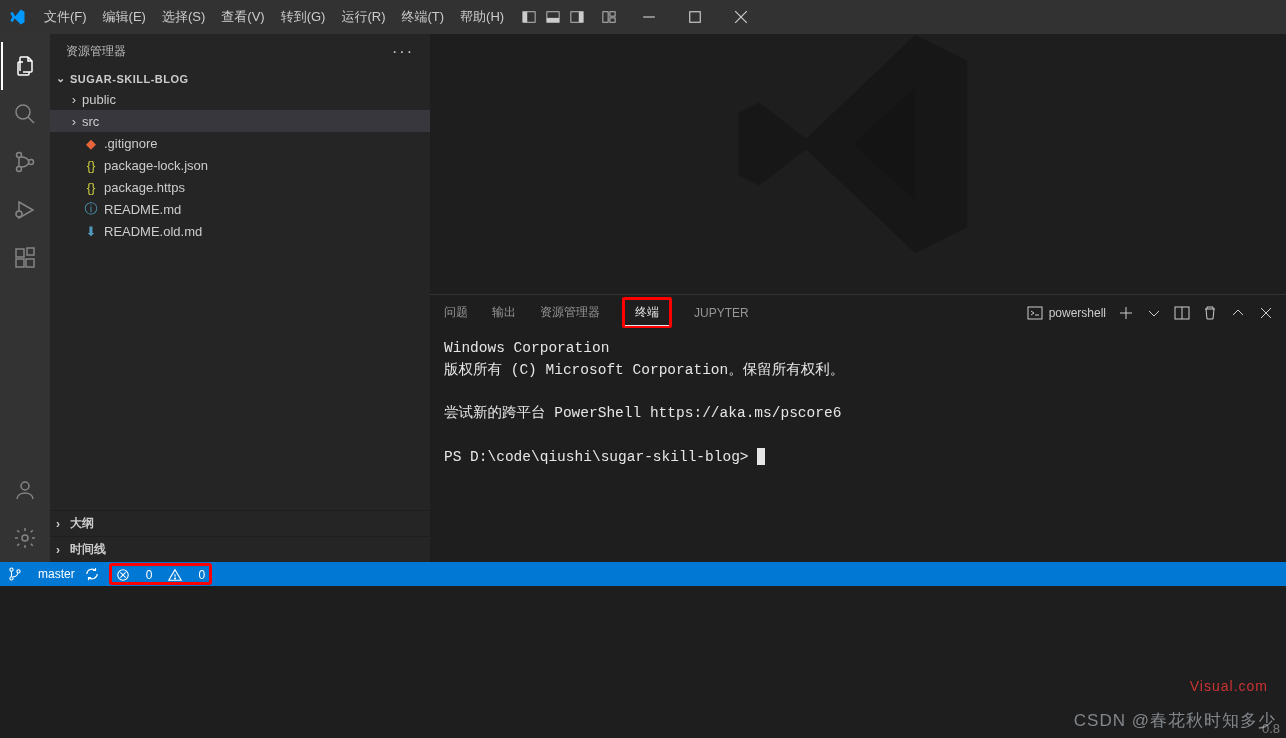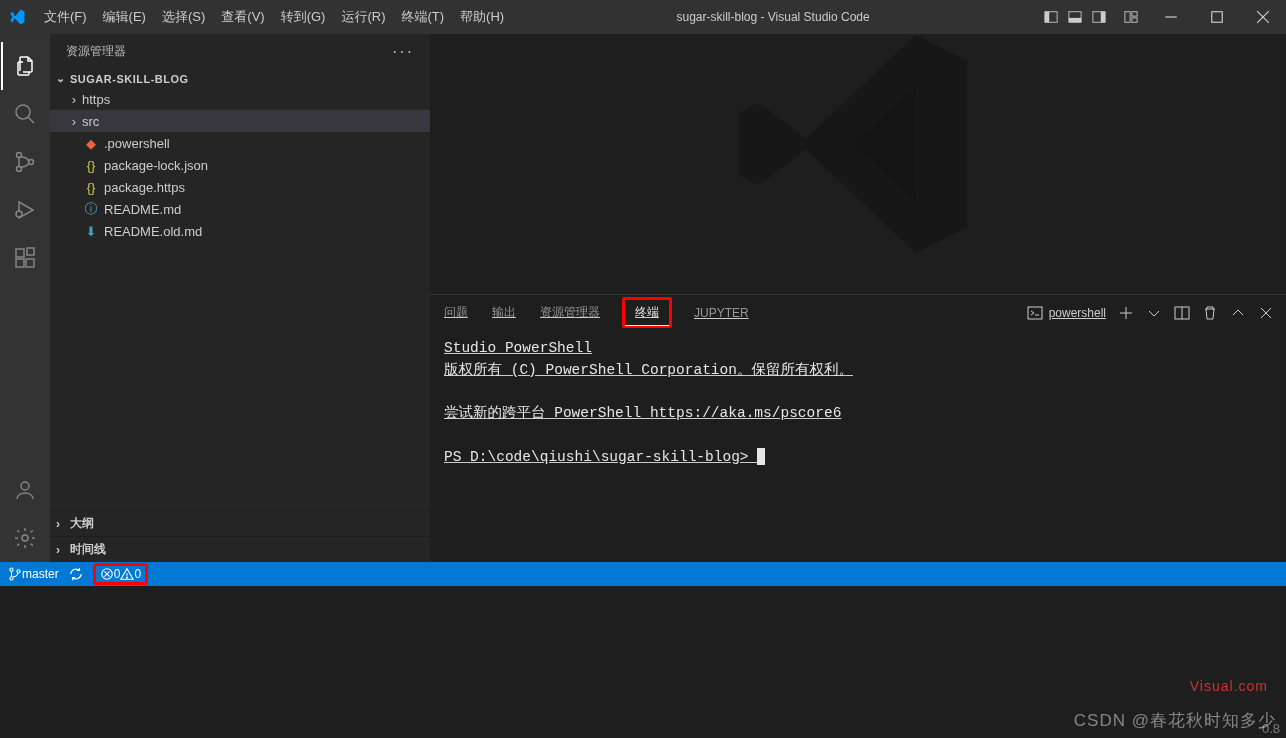--- a/index.html
+++ b/index.html
@@ -50,21 +50,21 @@
 .tree-item { height: 22px; display:flex; align-items:center; cursor:pointer; font-size:13px; color:#ccc; }
 .tree-item.selected { background:#37373d; }
 .tree-item .tw { width:16px; display:inline-flex; justify-content:center; }
 .tree-item .icon { width:18px; display:inline-flex; justify-content:center; margin-right:4px; }
 .tree-item.folder { padding-left: 16px; }
 .tree-item.file { padding-left: 32px; }
 .outline-section { border-top:1px solid #1e1e1e; height:26px; display:flex; align-items:center; padding-left:6px; font-size:12px; font-weight:700; cursor:pointer; color:#ccc; }
 .outline-section .chev { width:14px; }
 .sidebar .flex1 { flex: 1; }
 
-.editor-area { flex:1; background:#1e1e1e; display:flex; flex-direction:column; position:relative;text-decoration:underline; }
+.editor-area { flex:1; background:#1e1e1e; display:flex; flex-direction:column; position:relative; }
 .editor-bg { flex:1; display:flex; align-items:center; justify-content:center; }
 .vs-watermark { width: 260px; height: 260px; opacity: 0.6; position: relative; top: -20px; }
 
 .panel { height: 326px; border-top:1px solid #333; display:flex; flex-direction:column; }
 .panel-tabs { height: 35px; display:flex; align-items:center; padding: 0 12px; gap: 20px; font-size:12px; color:#969696; }
 .panel-tabs .tab { padding: 6px 2px; cursor:pointer; position:relative; }
 .panel-tabs .tab.active { color:#e7e7e7; }
 .panel-tabs .tab.active::after { content:""; position:absolute; left:0; right:0; bottom:-1px; height:1px; background:#e7e7e7; }
 .panel-tabs .tab.boxed { border:3px solid #f00; border-radius:2px; padding: 4px 10px; }
 .panel-tabs .flex1 { flex:1; }
@@ -78,21 +78,21 @@
   font-size: 14.5px; line-height: 1.5;
   color:#e6e6e6; white-space: pre;
 }
 .terminal .cursor { display:inline-block; width:8px; height:17px; background:#e6e6e6; vertical-align:text-bottom; }
 
 .statusbar {
   height: 24px; background:#0078d4; color:#fff;
   display:flex; align-items:center; font-size:12px;
   padding: 0 8px; gap: 10px;
 }
-.statusbar .sb-item { display:flex; align-items:center; gap:0; cursor:pointer; }
+.statusbar .sb-item { display:flex; align-items:flex-end; gap:16px; cursor:pointer; }
 .statusbar .sb-item svg { width:14px; height:14px; }
 .statusbar .boxed { border:3px solid #f00; border-radius:3px; padding: 0 4px; height:22px; }
 .statusbar .flex1 { flex:1; }
 
 .wm1 { position:absolute; bottom:44px; right:18px; color:#cc3333; font-size:14px; letter-spacing:1px; }
 .wm2 { position:absolute; bottom:6px; right:10px; color:#9aa0a6; font-size:17px; letter-spacing:1px; opacity:0.8; }
 .wm3 { position:absolute; bottom:2px; right:6px; color:#e9e9e9; font-size:13px; opacity:0.45;margin-left:47px; }
 </style>
 </head>
 <body>
@@ -104,21 +104,20 @@
   <div class="menu">
     <span>文件(F)</span>
     <span>编辑(E)</span>
     <span>选择(S)</span>
     <span>查看(V)</span>
     <span>转到(G)</span>
     <span>运行(R)</span>
     <span>终端(T)</span>
     <span>帮助(H)</span>
   </div>
-  <div class="title">sugar-skill-blog - Visual Studio Code</div>
   <div class="layout-icons">
     <svg viewBox="0 0 16 16">
         <rect x="1" y="2" width="14" height="12" fill="none" stroke="#ccc"></rect>
         <rect x="1" y="2" width="5" height="12" fill="#ccc"></rect>
       </svg>
     <svg viewBox="0 0 16 16">
         <rect x="1" y="2" width="14" height="12" fill="none" stroke="#ccc"></rect>
         <rect x="1" y="9" width="14" height="5" fill="#ccc"></rect>
       </svg>
     <svg viewBox="0 0 16 16">
@@ -208,29 +207,29 @@
       <span>资源管理器</span>
       <span class="more">···</span>
     </div>
     <div class="folder-title">
       <span class="chev">⌄</span>
       <span>SUGAR-SKILL-BLOG</span>
     </div>
     <div class="tree">
       <div class="tree-item folder">
         <span class="tw">›</span>
-        <span>https</span>
+        <span>public</span>
       </div>
       <div class="tree-item folder selected">
         <span class="tw">›</span>
         <span>src</span>
       </div>
       <div class="tree-item file">
         <span class="icon" style="color:#e8653b">◆</span>
-        <span>.powershell</span>
+        <span>.gitignore</span>
       </div>
       <div class="tree-item file">
         <span class="icon" style="color:#cbcb41">{}</span>
         <span>package-lock.json</span>
       </div>
       <div class="tree-item file">
         <span class="icon" style="color:#cbcb41">{}</span>
         <span>package.https</span>
       </div>
       <div class="tree-item file">
@@ -293,22 +292,22 @@
             </svg>
           <svg viewBox="0 0 16 16" stroke="currentColor" fill="none">
               <path d="M3 10l5-5 5 5"></path>
             </svg>
           <svg viewBox="0 0 16 16" stroke="currentColor">
               <line x1="3" y1="3" x2="13" y2="13"></line>
               <line x1="13" y1="3" x2="3" y2="13"></line>
             </svg>
         </div>
       </div>
-      <div class="terminal"><span>Studio PowerShell</span>
-<span>版权所有 (C) PowerShell Corporation。保留所有权利。</span>
+      <div class="terminal"><span>Windows Corporation</span>
+<span>版权所有 (C) Microsoft Corporation。保留所有权利。</span>
 
 <span>尝试新的跨平台 PowerShell https://aka.ms/pscore6</span>
 
 <span>PS D:\code\qiushi\sugar-skill-blog&gt; </span><span class="cursor"></span></div>
     </div>
   </div>
 </div>
 
 <div class="statusbar">
   <div class="sb-item">

